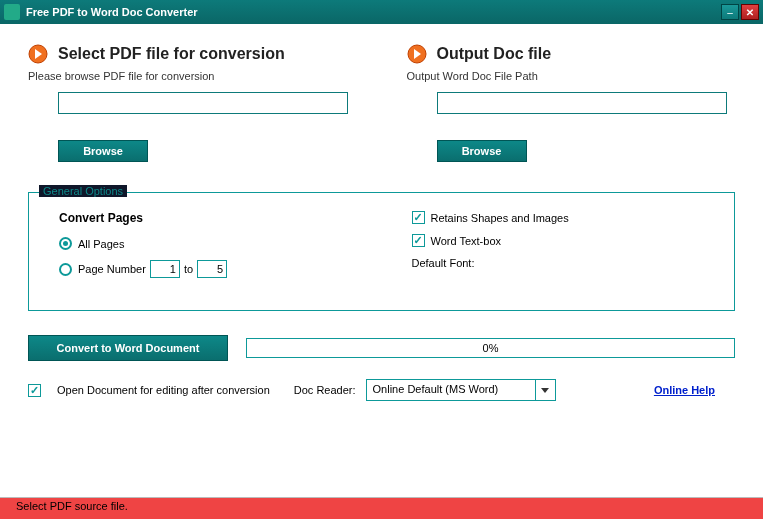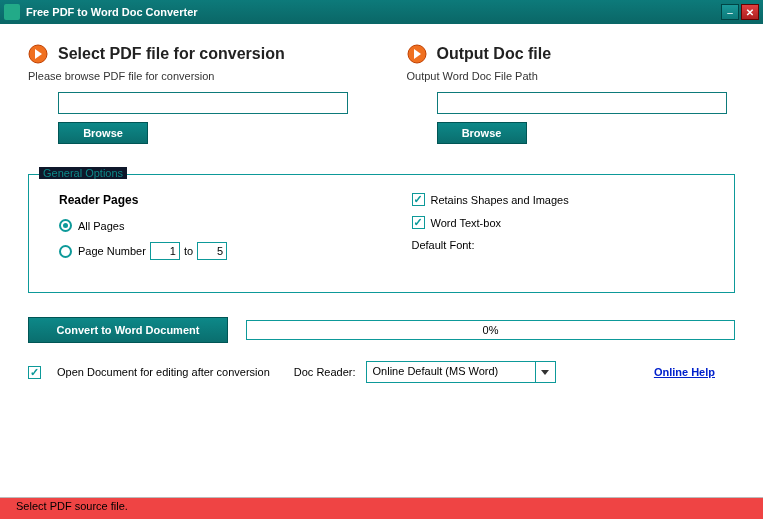--- a/index.html
+++ b/index.html
@@ -11,21 +11,21 @@
 .titlebar .winbtn.close { background: linear-gradient(#e04040, #b02020); border-color: #600; font-weight: bold; }
 .content { padding: 20px 28px 6px 28px; background: #fff; height: 476px; position: relative; }
 .cols { display: flex; gap: 50px; }
 .col { flex: 1; }
 .colhead { display: flex; align-items: center; margin-bottom: 6px; }
 .arrow-icon { width: 20px; height: 20px; margin-right: 10px; }
 .arrow-icon svg { display: block; }
 .colhead h2 { font-size: 16px; font-weight: bold; color: #222; }
 .hint { font-size: 11px; color: #333; margin-bottom: 10px; }
 .textfield { width: 290px; height: 22px; border: 1px solid #0d7a7a; padding: 2px 4px; font-size: 11px; margin-left: 30px; display: block; }
-.btn { background: linear-gradient(#0d8888, #0a6e6e); border: 1px solid #055; color: #fff; font-weight: bold; font-size: 11px; padding: 4px 0; width: 90px; text-align: center; cursor: pointer; margin-top: 8px; margin-left: 30px; }
+.btn { background: linear-gradient(#0d8888, #0a6e6e); border: 1px solid #055; color: #fff; font-weight: bold; font-size: 11px; padding: 4px 0; width: 90px; text-align: center; cursor: pointer; margin-top: 26px; margin-left: 30px; }
 .fieldset { border: 1px solid #0d9999; margin-top: 30px; padding: 18px 30px 22px 30px; }
 .fieldset .legend { color: #0d8888; font-size: 11px; position: relative; top: -26px; background: #0f172a; display: inline-block; padding: 0 4px; margin-left: -20px; }
 .optcols { display: flex; gap: 60px; margin-top: -12px; }
 .optcol { flex: 1; }
 .subhead { font-weight: bold; font-size: 12px; margin-bottom: 12px; }
 .radio-row, .check-row { display: flex; align-items: center; margin-bottom: 10px; font-size: 11px; }
 .radio { width: 13px; height: 13px; border: 2px solid #0d9999; border-radius: 50%; margin-right: 6px; display: flex; align-items: center; justify-content: center; cursor: pointer; }
 .radio.sel::after { content: ''; width: 5px; height: 5px; background: #0d9999; border-radius: 50%; }
 .numfield { width: 30px; height: 18px; border: 1px solid #0d9999; text-align: right; padding: 0 3px; font-size: 11px; margin: 0 4px; }
 .check { width: 13px; height: 13px; border: 1px solid #0d9999; margin-right: 6px; display: flex; align-items: center; justify-content: center; cursor: pointer; color: #0d9999; font-size: 11px; font-weight: bold; }
@@ -82,21 +82,21 @@
       <div class="hint">Output Word Doc File Path</div>
       <input class="textfield" value="" style="">
       <div class="btn">Browse</div>
     </div>
   </div>
 
   <div class="fieldset">
     <span class="legend">General Options</span>
     <div class="optcols">
       <div class="optcol">
-        <div class="subhead">Reader Pages</div>
+        <div class="subhead">Convert Pages</div>
         <div class="radio-row">
           <span class="radio sel"></span>
           <span>All Pages</span>
         </div>
         <div class="radio-row">
           <span class="radio"></span>
           <span>Page Number</span>
           <input class="numfield" value="1" style="">
           <span>to</span>
           <input class="numfield" value="5" style="">

